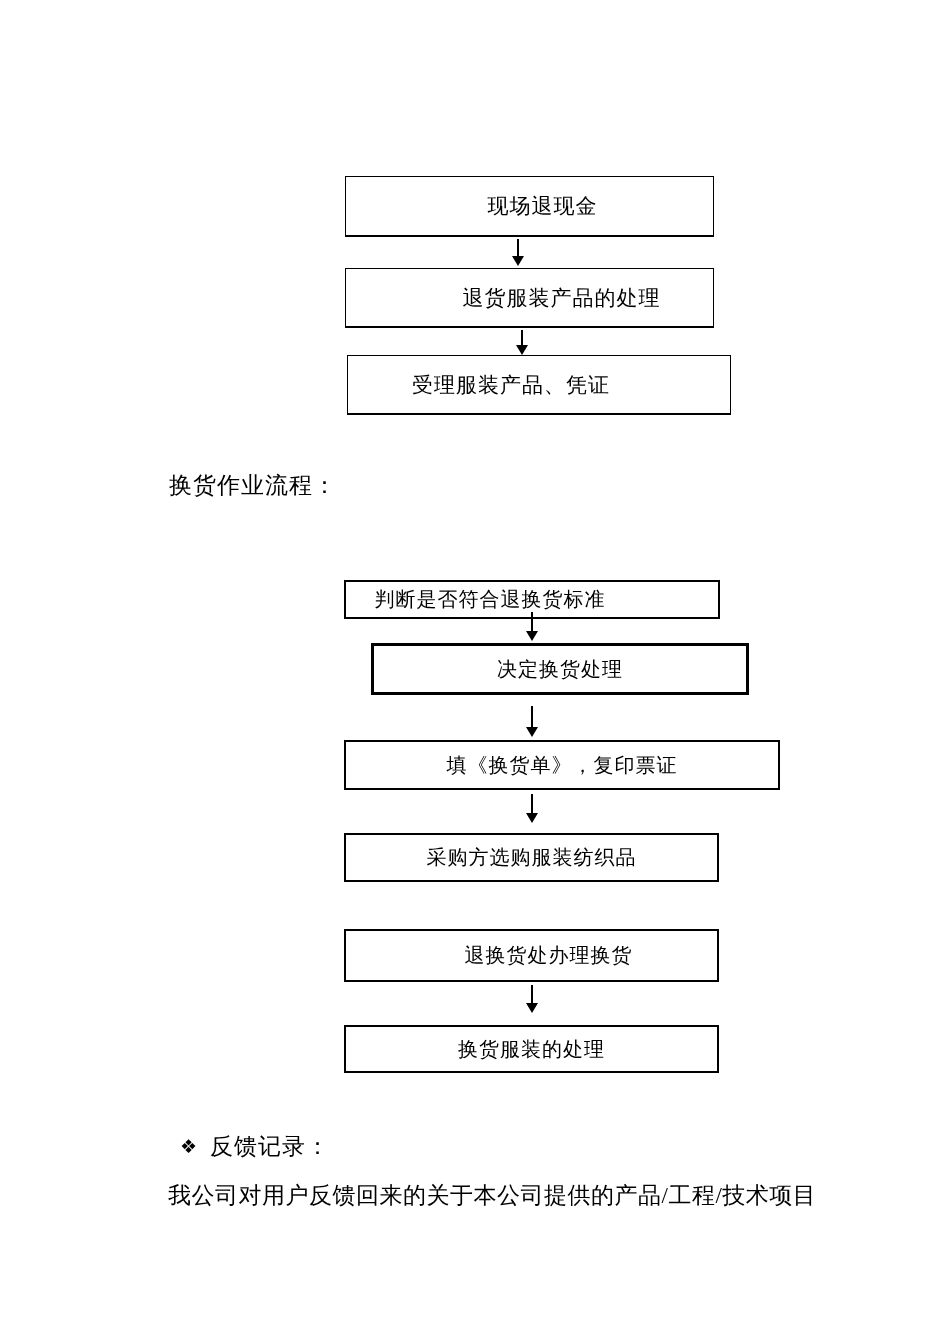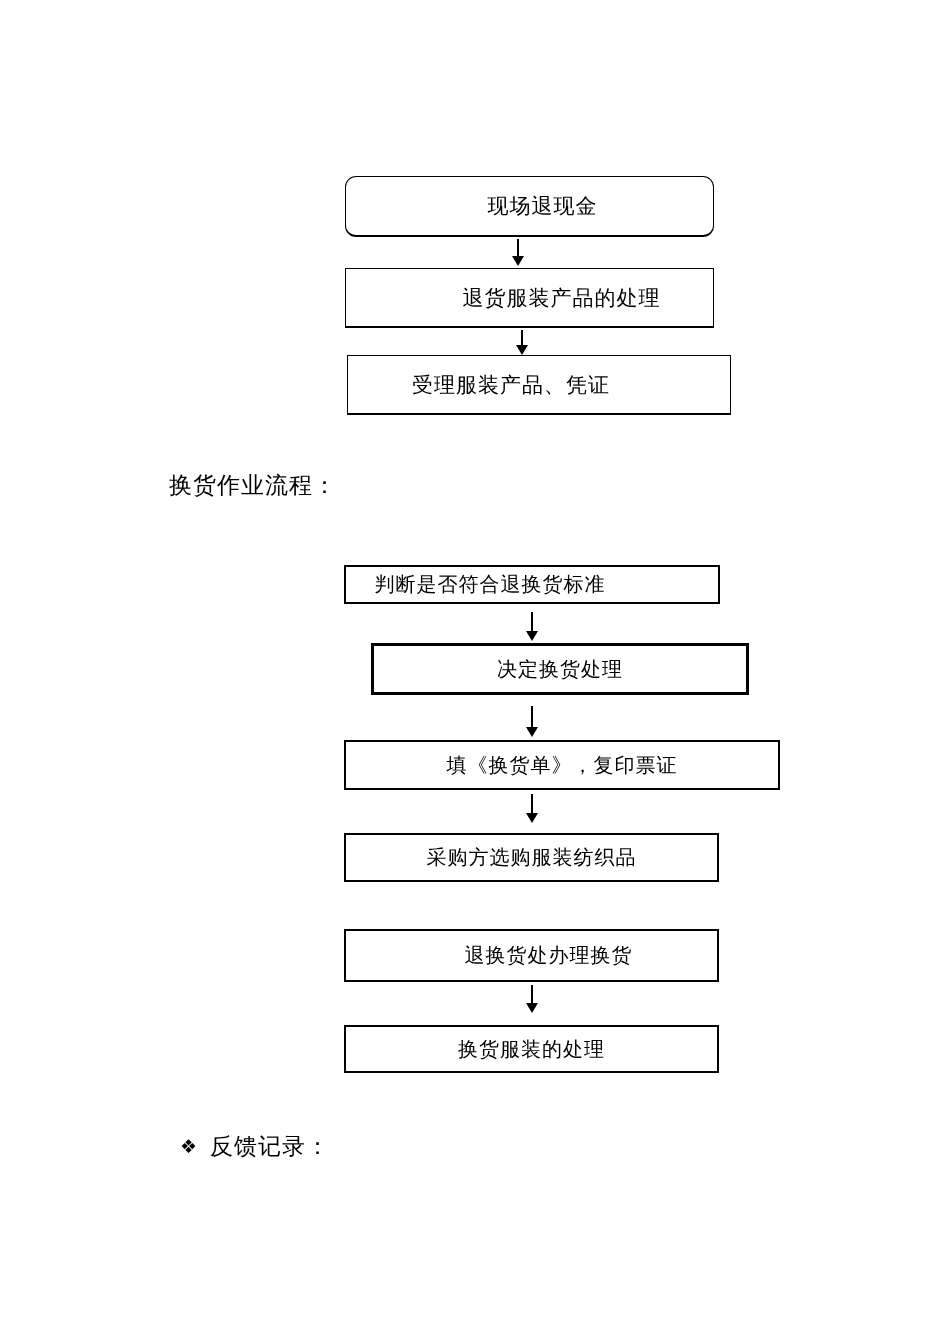--- a/index.html
+++ b/index.html
@@ -67,29 +67,29 @@
   .bullet-glyph { font-size: 19px; line-height: 1; }
   .feedback-heading { font-size: 23px; letter-spacing: 1px; }
   .body-paragraph {
     position: absolute;
     font-size: 23px;
     letter-spacing: 0.5px;
     white-space: nowrap;
   }
 
   
-  #boxA1 { left: 345px; top: 176px; width: 369px; height: 61px; border-radius: 11px; }
+  #boxA1 { left: 345px; top: 176px; width: 369px; height: 61px; }
   #arrA1 { left: 511px; top: 239px; height: 27px; }
   #boxA2 { left: 345px; top: 268px; width: 369px; height: 60px; }
   #arrA2 { left: 515px; top: 330px; height: 25px; }
   #boxA3 { left: 347px; top: 355px; width: 384px; height: 60px; }
 
   #heading { left: 169px; top: 470px; }
 
-  #boxB1 { left: 344px; top: 565px; width: 376px; height: 39px; }
+  #boxB1 { left: 344px; top: 580px; width: 376px; height: 39px; }
   #arrB1 { left: 525px; top: 612px; height: 29px; }
   #boxB2 { left: 343px; top: 643px; width: 378px; height: 52px; margin-left: 28px; }
   #arrB2 { left: 525px; top: 706px; height: 31px; }
   #boxB3 { left: 344px; top: 740px; width: 436px; height: 50px; }
   #arrB3 { left: 525px; top: 794px; height: 29px; }
   #boxB4 { left: 344px; top: 833px; width: 375px; height: 49px; }
   #boxB5 { left: 344px; top: 929px; width: 375px; height: 53px; }
   #arrB5 { left: 525px; top: 985px; height: 28px; }
   #boxB6 { left: 344px; top: 1025px; width: 375px; height: 48px; }
 
@@ -161,14 +161,15 @@
 
   <div class="flow-box" id="boxB6">
     <span class="box-label">换货服装的处理</span>
   </div>
 
   <div class="feedback-line" id="feedback">
     <span class="bullet-glyph">❖</span>
     <span class="feedback-heading">反馈记录：</span>
   </div>
 
+  <div class="body-paragraph" id="bodyline">我公司对用户反馈回来的关于本公司提供的产品/工程/技术项目</div>
 
 </div>
 
 </body></html>

